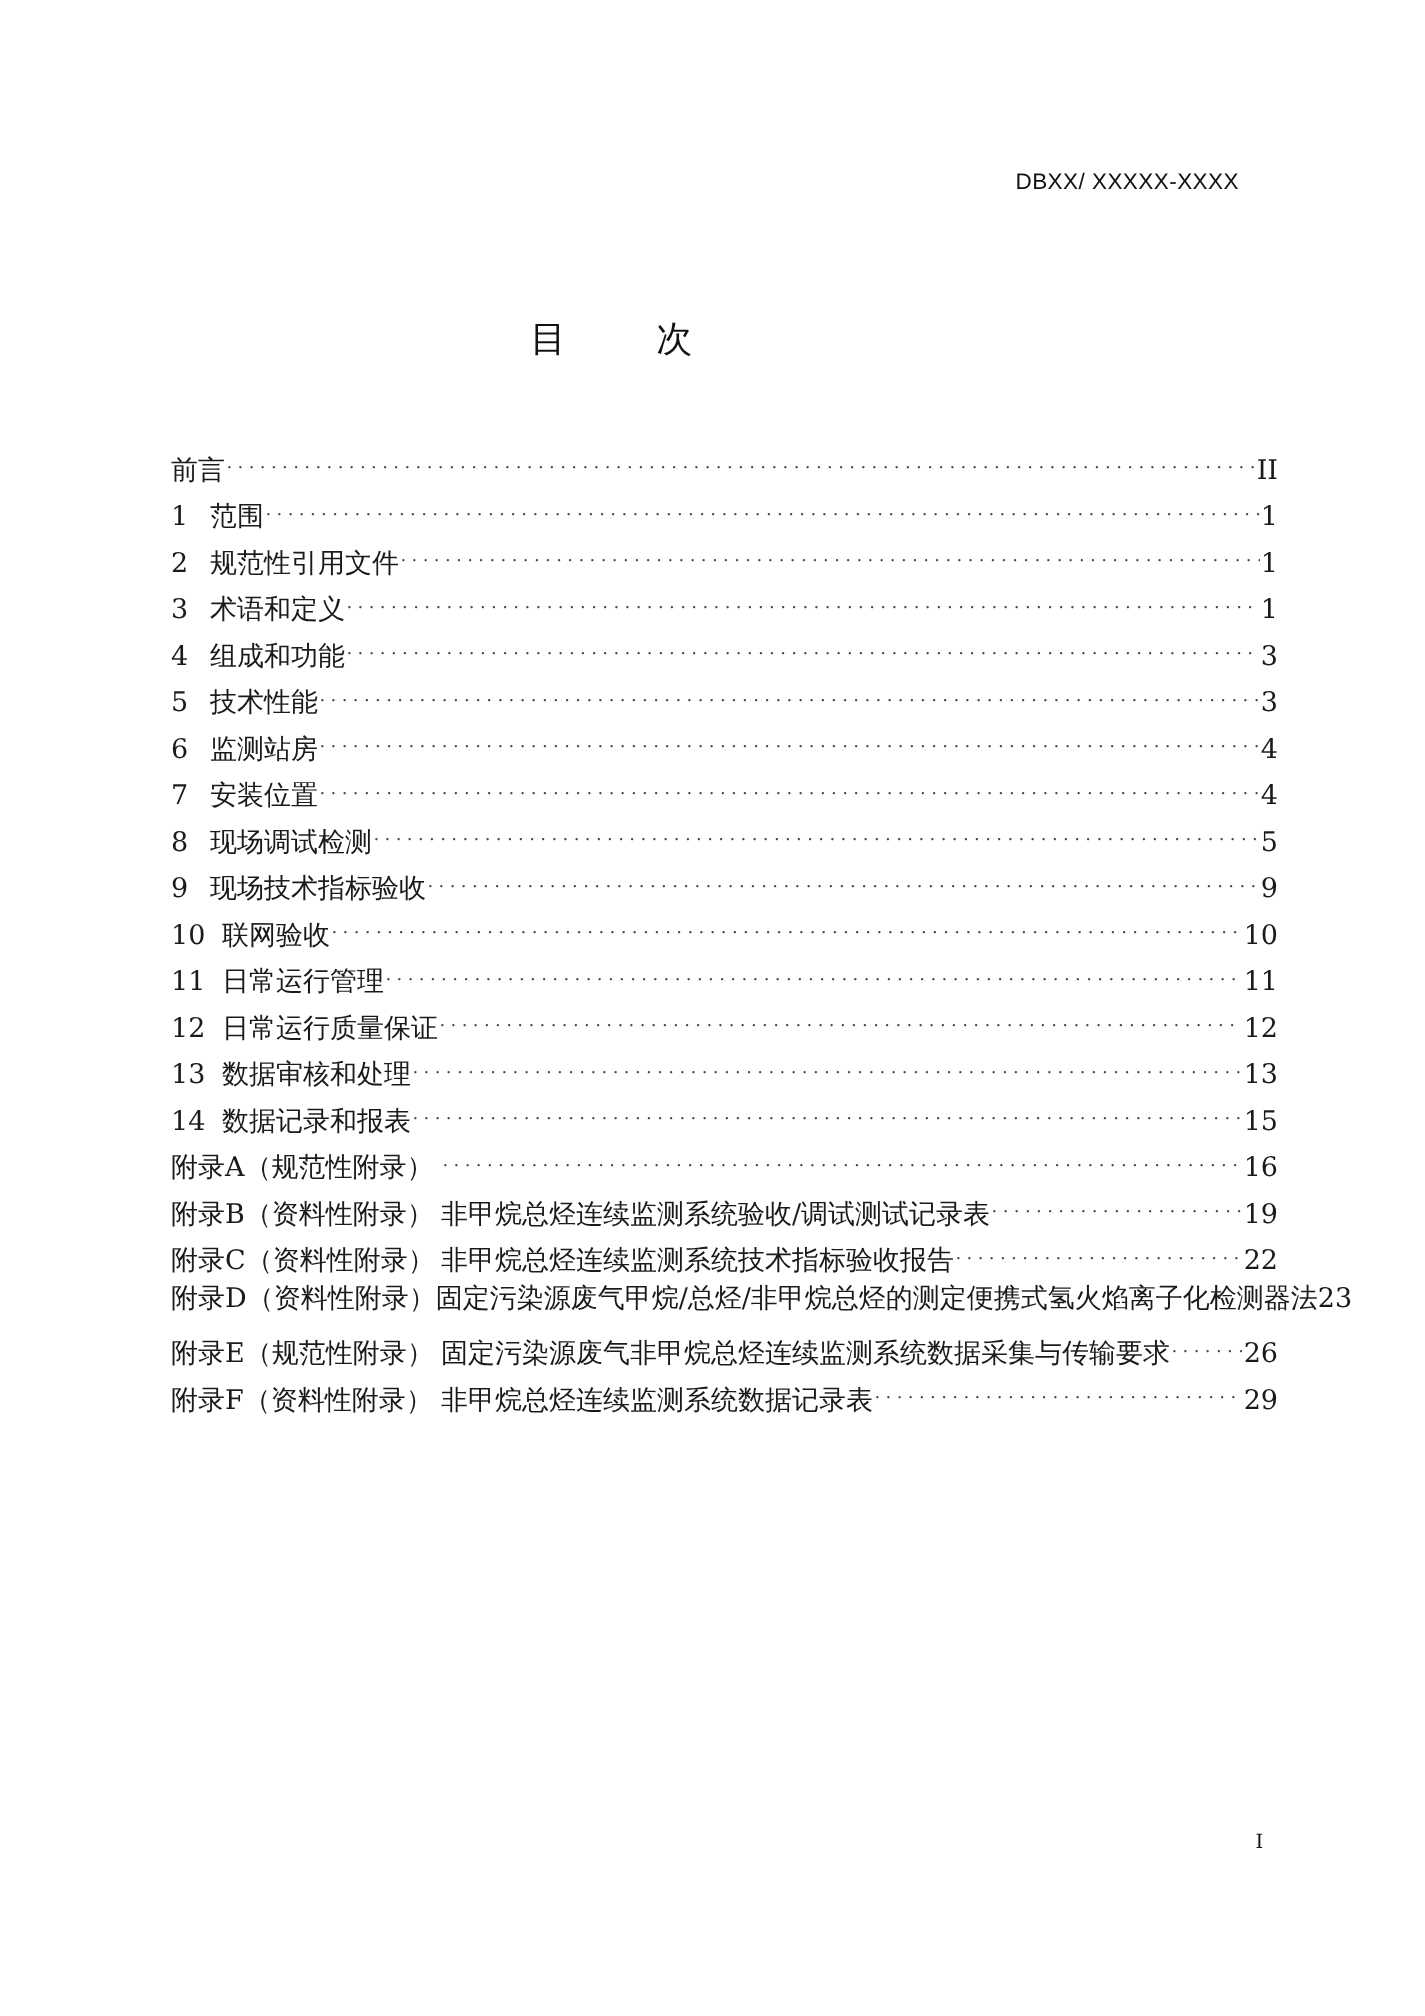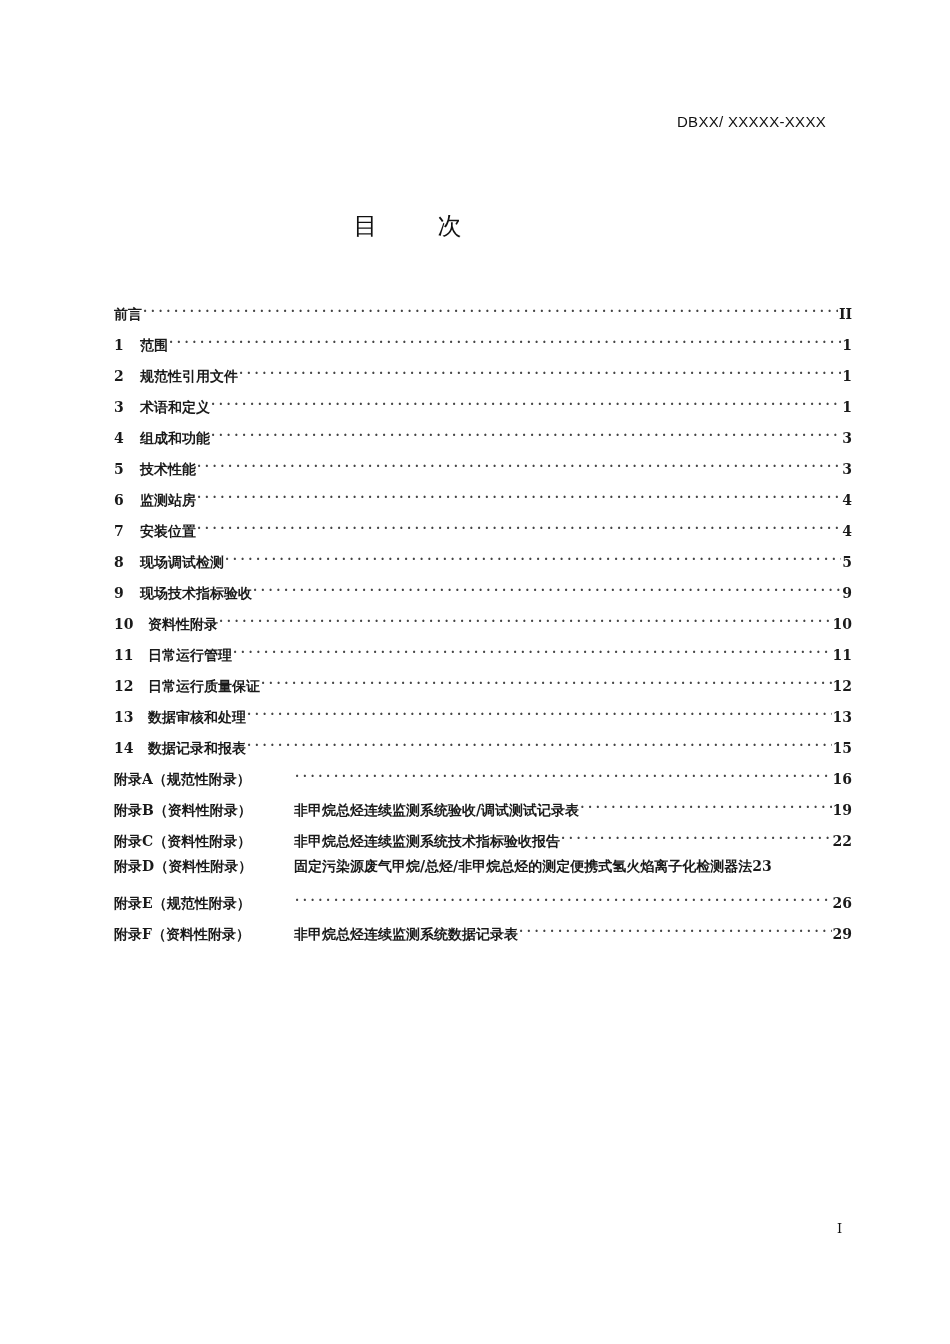--- a/index.html
+++ b/index.html
@@ -46,24 +46,23 @@
       left: 114px;
       width: 738px;
       margin: 0;
       padding: 0;
       list-style: none;
     }
     .toc-row {
       display: flex;
       align-items: baseline;
       height: 31px;
-      font-size: 14px;
+      font-size: 18px;
       line-height: 22px;
       white-space: nowrap;
-      font-weight: bold;
     }
     .toc-num {
       display: inline-block;
       min-width: 26px;
     }
     .toc-num.wide {
       min-width: 34px;
     }
     .toc-appx {
       display: inline-block;
@@ -164,21 +163,21 @@
     <span class="toc-page">5</span>
   </li>
   <li class="toc-row">
     <span class="toc-num">9</span>
     <span class="toc-label">现场技术指标验收</span>
     <span class="toc-leader"></span>
     <span class="toc-page">9</span>
   </li>
   <li class="toc-row">
     <span class="toc-num wide">10</span>
-    <span class="toc-label">资料性附录</span>
+    <span class="toc-label">联网验收</span>
     <span class="toc-leader"></span>
     <span class="toc-page">10</span>
   </li>
   <li class="toc-row">
     <span class="toc-num wide">11</span>
     <span class="toc-label">日常运行管理</span>
     <span class="toc-leader"></span>
     <span class="toc-page">11</span>
   </li>
   <li class="toc-row">
@@ -217,20 +216,21 @@
     <span class="toc-leader"></span>
     <span class="toc-page">22</span>
   </li>
   <li class="toc-row">
     <span class="toc-appx">附录D（资料性附录）</span>
     <span class="toc-label">固定污染源废气甲烷/总烃/非甲烷总烃的测定便携式氢火焰离子化检测器法</span>
     <span class="toc-page">23</span>
   </li>
   <li class="toc-row">
     <span class="toc-appx">附录E（规范性附录）</span>
+    <span class="toc-label">固定污染源废气非甲烷总烃连续监测系统数据采集与传输要求</span>
     <span class="toc-leader"></span>
     <span class="toc-page">26</span>
   </li>
   <li class="toc-row">
     <span class="toc-appx">附录F（资料性附录）</span>
     <span class="toc-label">非甲烷总烃连续监测系统数据记录表</span>
     <span class="toc-leader"></span>
     <span class="toc-page">29</span>
   </li>
 </ul>

